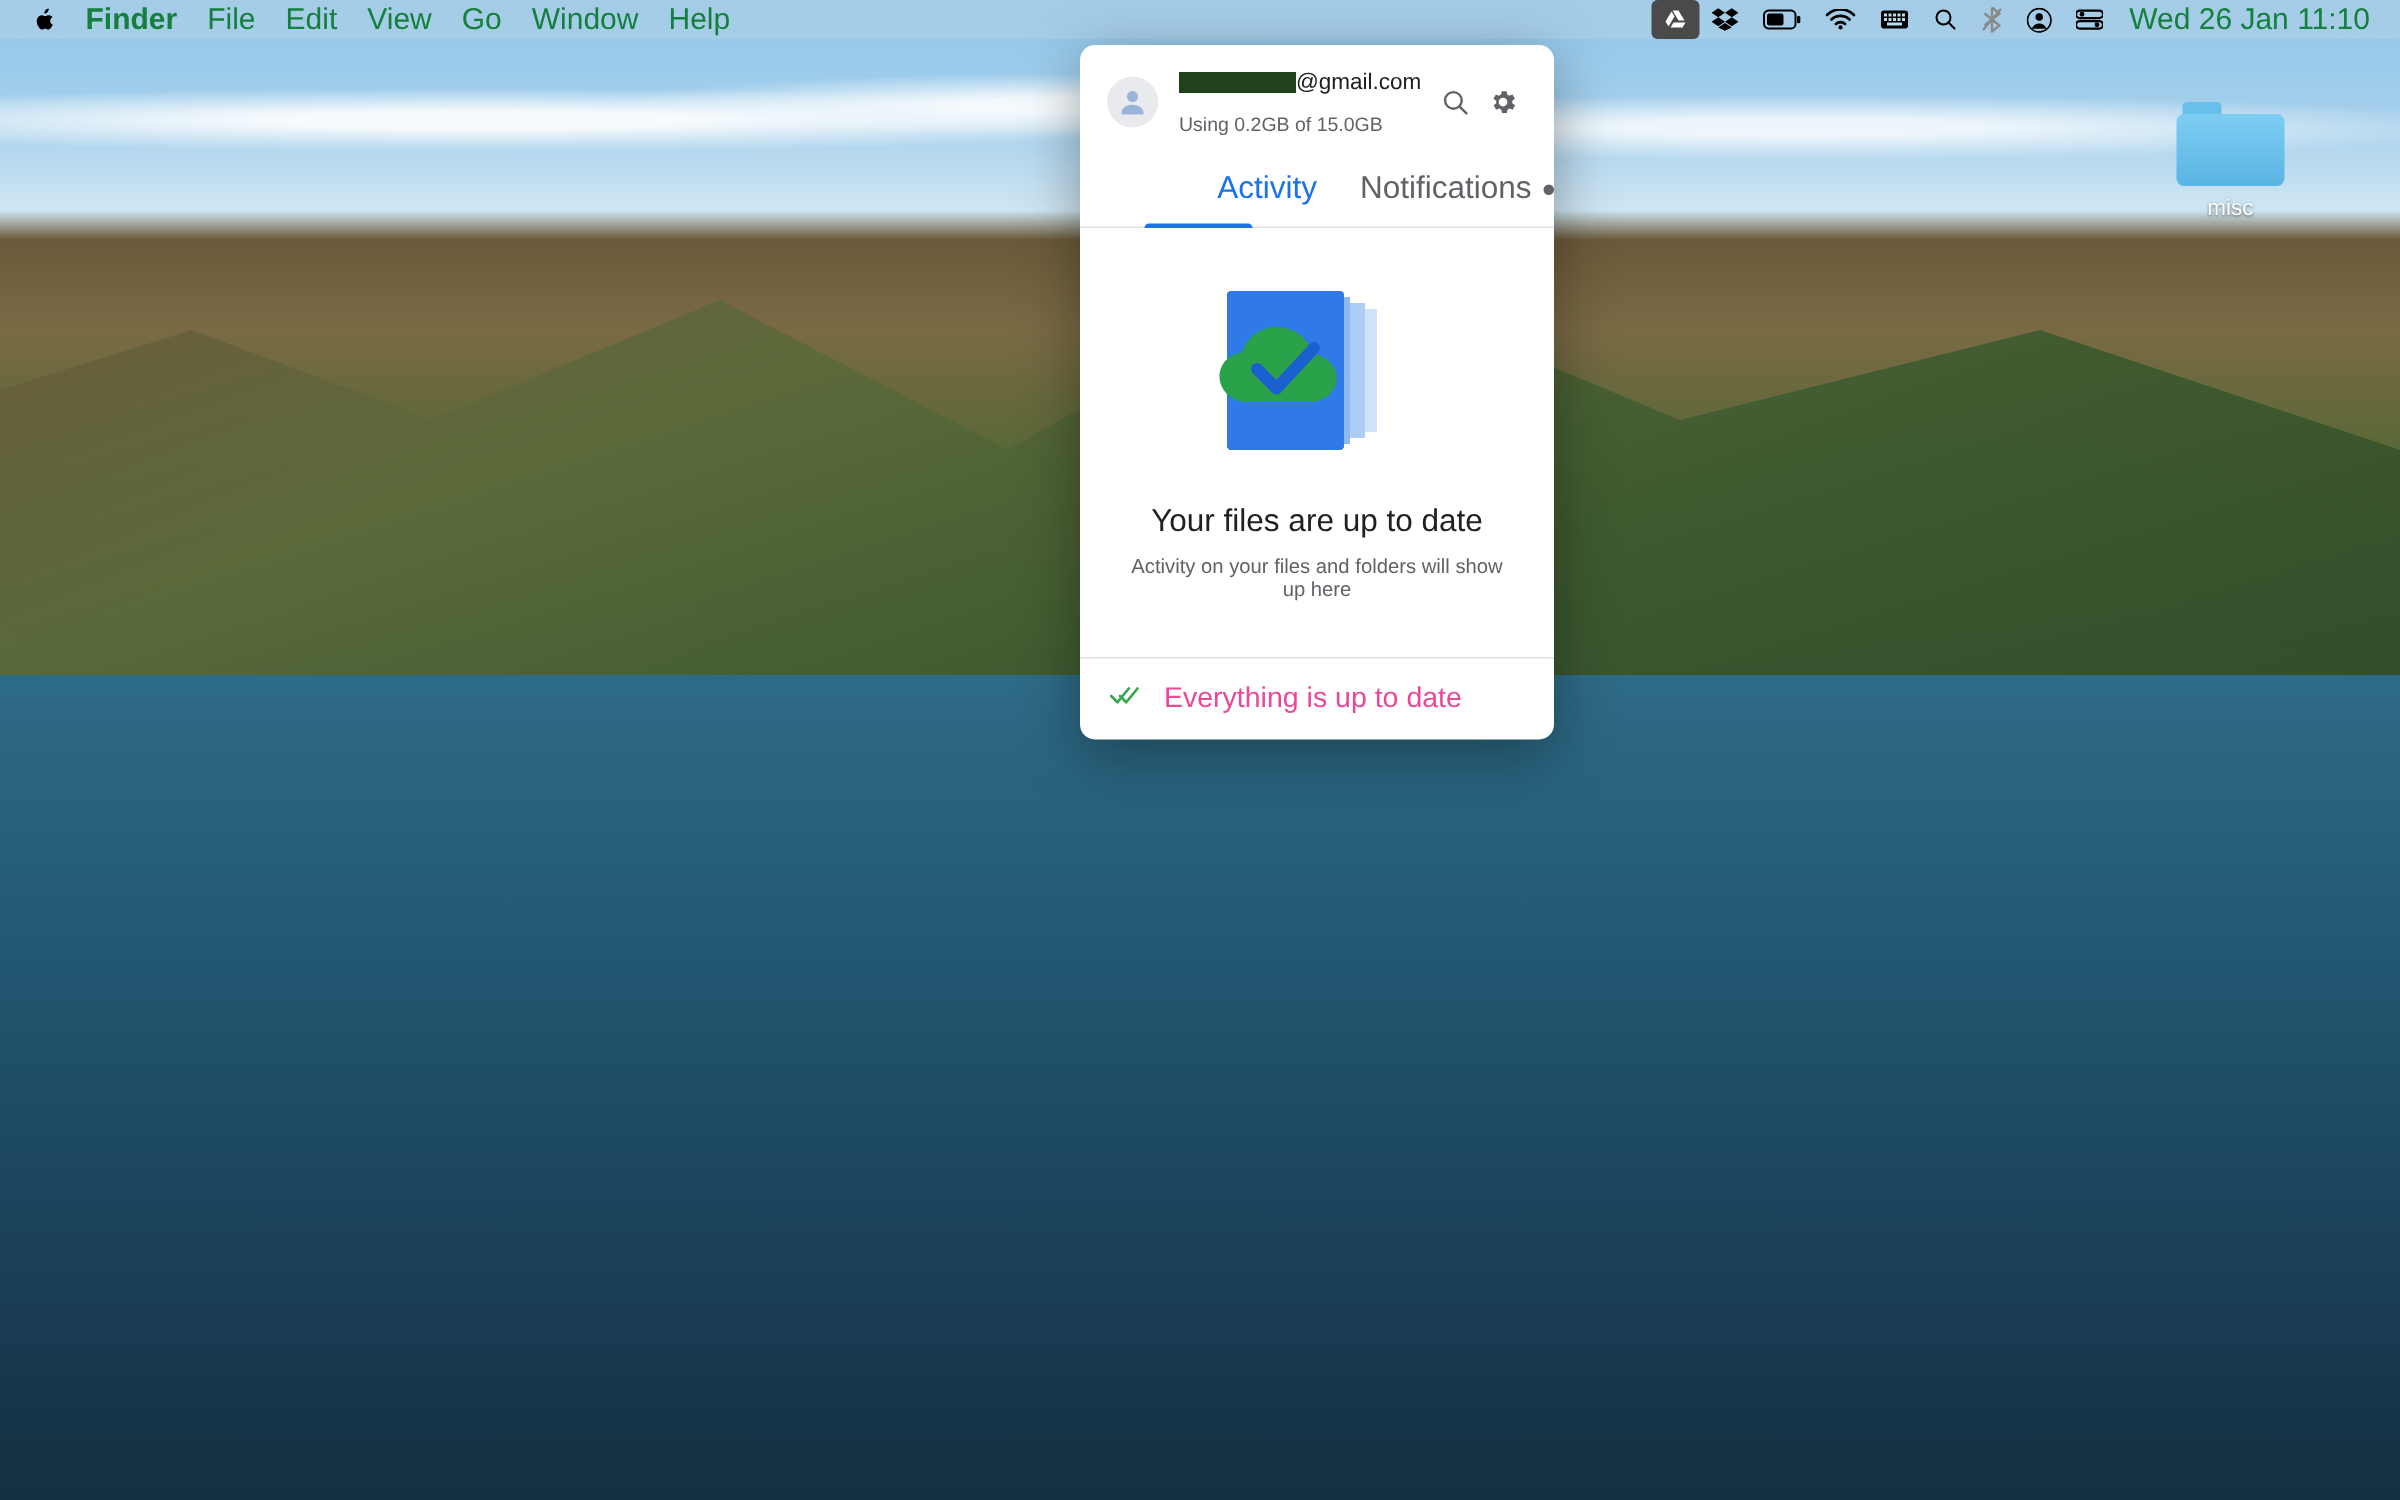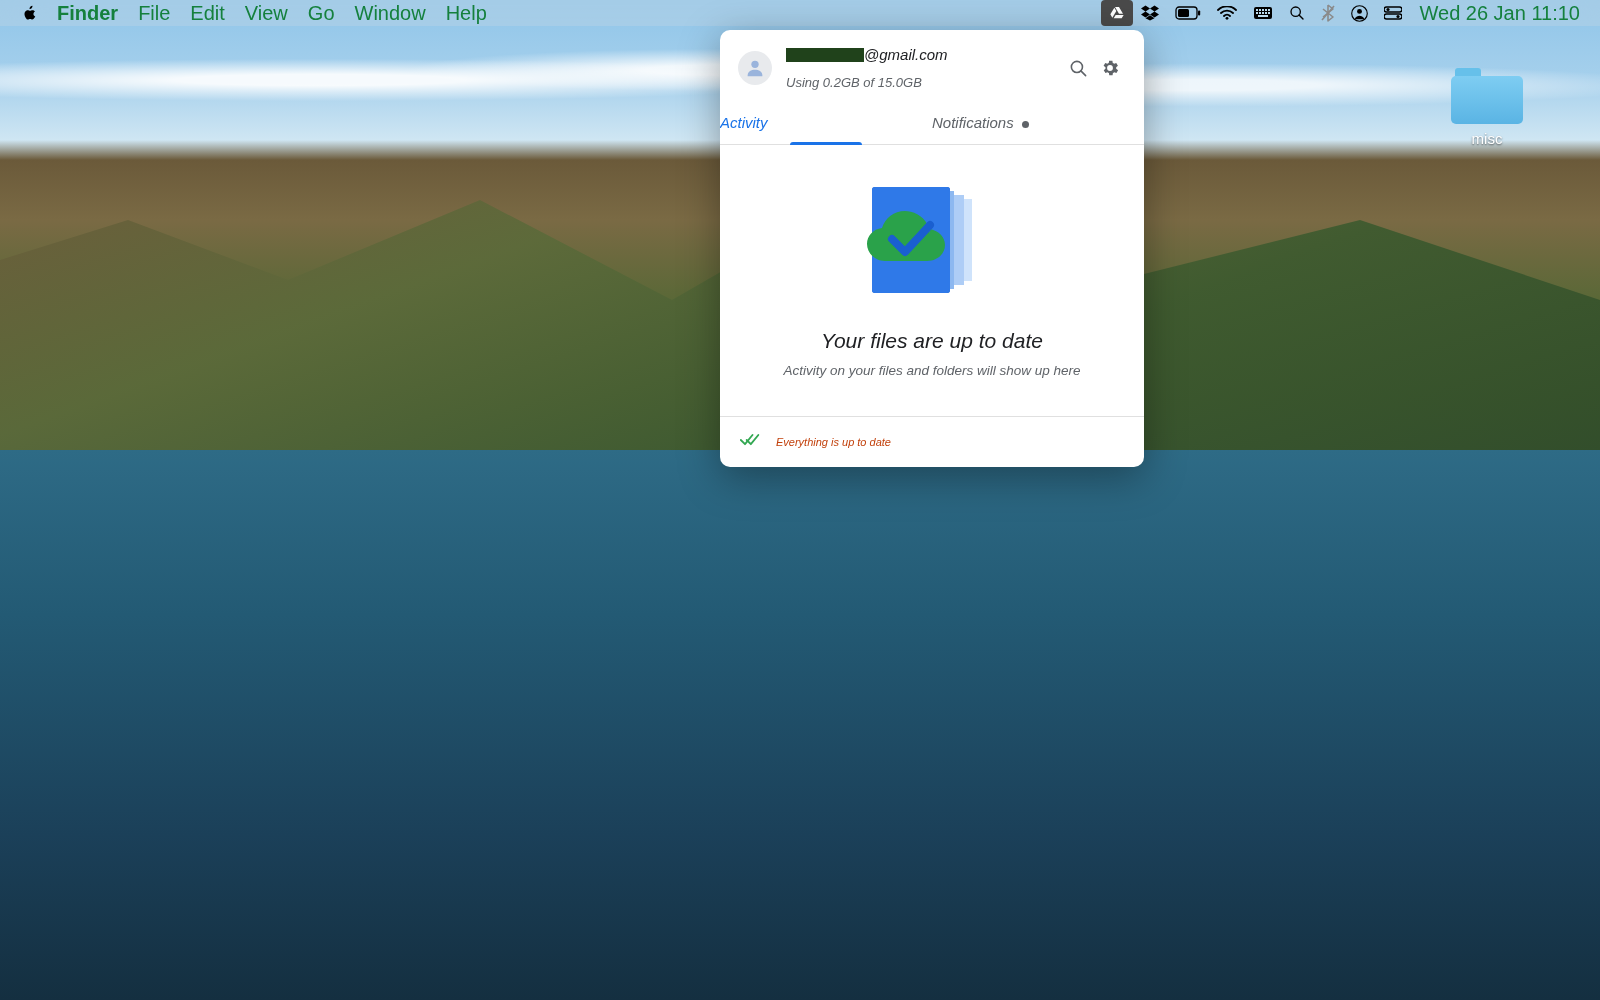--- a/index.html
+++ b/index.html
@@ -58,47 +58,47 @@
   .desktop-folder .foldershape::before{
     content:"";position:absolute;top:0;left:4px;width:26px;height:10px;border-radius:3px 3px 0 0;background:#66c0ea;
   }
   .desktop-folder .foldershape::after{
     content:"";position:absolute;top:8px;left:0;right:0;bottom:0;border-radius:5px;background:linear-gradient(#7ecdf2,#5ab4e4);
   }
   .desktop-folder .label{color:#fff;font-size:15px;text-shadow:0 1px 2px rgba(0,0,0,.6);}
 
   
   .popover{
-    position:absolute;top:30px;left:720px;width:424px;
+    position:absolute;top:30px;left:720px;width:316px;
     background:#fff;border-radius:10px;box-shadow:0 10px 40px rgba(0,0,0,.35);
-    overflow:hidden;color:#202124;font-style:italic;
+    overflow:hidden;color:#202124;
   }
   .pop-header{display:flex;align-items:center;padding:16px 18px 12px 18px;}
   .avatar{width:34px;height:34px;border-radius:50%;background:#e8eaed;display:flex;align-items:center;justify-content:center;margin-right:14px;flex-shrink:0;}
   .avatar svg{width:22px;height:22px;fill:#9ab4dc;}
   .acct{flex:1;min-width:0;}
   .acct .email{font-size:15px;display:flex;align-items:center;gap:0;}
   .acct .email .redact{display:inline-block;width:78px;height:14px;background:#20421b;margin-right:0;}
   .acct .usage{font-size:13px;color:#5f6368;margin-top:12px;}
   .pop-header .iconbtn{width:32px;height:32px;display:flex;align-items:center;justify-content:center;color:#5f6368;cursor:pointer;border-radius:50%;}
 
   .tabs{display:flex;border-bottom:1px solid #e0e0e0;}
-  .tab{flex:1;text-align:left;padding:12px 0 13px;font-size:15px;color:#5f6368;cursor:pointer;position:relative;}
+  .tab{flex:1;text-align:right;padding:12px 0 13px;font-size:21px;color:#5f6368;cursor:pointer;position:relative;}
   .tab.active{color:#1a73e8;font-weight:500;}
   .tab.active::after{content:"";position:absolute;bottom:-1px;left:50%;transform:translateX(-50%);width:72px;height:3px;background:#1a73e8;border-radius:3px 3px 0 0;}
   .tab .dot{display:inline-block;width:7px;height:7px;background:#5f6368;border-radius:50%;margin-left:8px;vertical-align:middle;}
 
   .pop-body{padding:30px 24px 34px;text-align:center;}
   .illus{width:180px;height:130px;margin:0 auto 24px;position:relative;}
   .pop-body h3{margin:0 0 10px;font-size:21px;font-weight:400;color:#202124;text-align:center;}
   .pop-body p{margin:4px;font-size:13.5px;color:#5f6368;}
 
   .pop-footer{border-top:1px solid #e0e0e0;padding:16px 20px;display:flex;align-items:center;gap:16px;}
   .pop-footer .chk{color:#34a853;}
-  .pop-footer .msg{font-size:11px;color:#c2410c;}
+  .pop-footer .msg{font-size:19px;color:#ec4899;}
 
 </style>
 </head>
 <body>
 
 <div class="desktop">
   <div class="clouds"></div>
   <div class="ridge"></div>
   <div class="sea"></div>
 </div>

